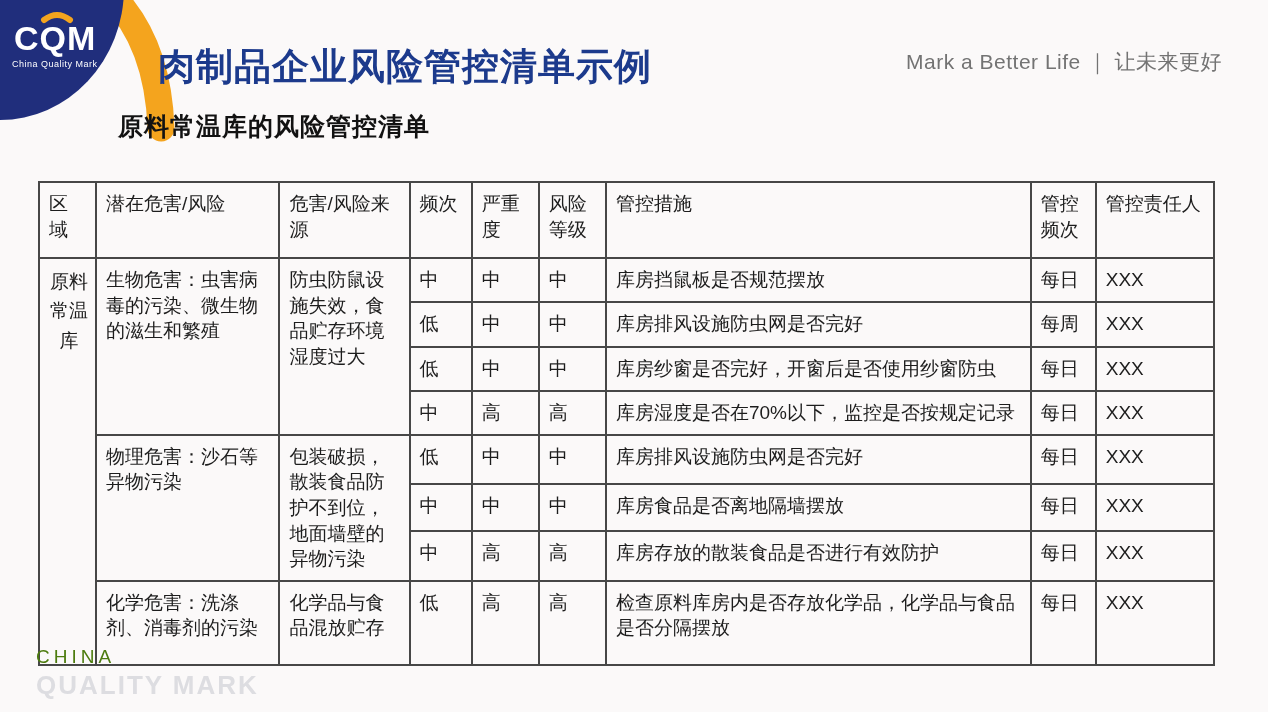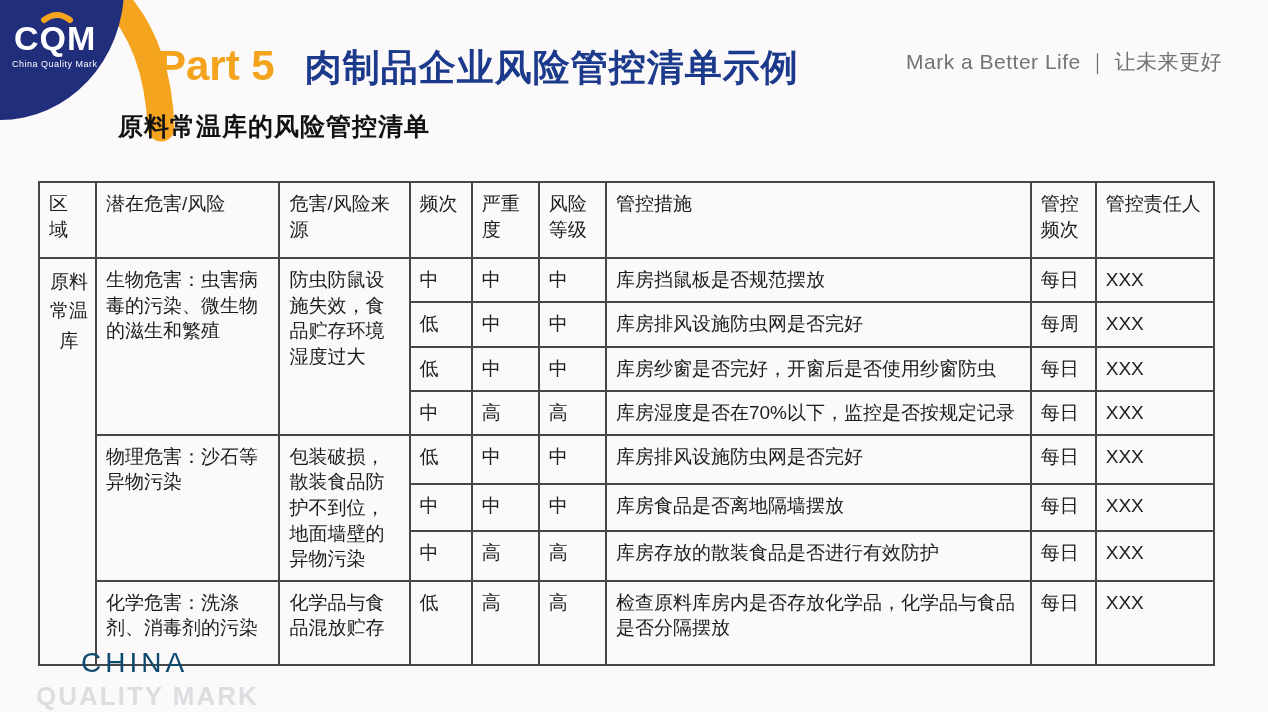--- a/index.html
+++ b/index.html
@@ -27,38 +27,37 @@
     vertical-align:top;text-align:left;
     padding:8px 9px;font-size:19px;font-weight:normal;
     color:#1d1d1d;line-height:1.35;
     overflow:hidden;
   }
   table.risk th{font-weight:normal;}
   td.area-cell{vertical-align:middle;text-align:center;}
   .area-text{display:inline-block;width:2.1em;line-height:1.55;text-align:center;}
   
   .watermark{position:absolute;left:36px;top:645px;line-height:1.25;}
-  .wm1{font-size:28px;letter-spacing:4px;color:#0c4a6e;font-weight:500;margin-left:45px;}
+  .wm1{font-size:19px;letter-spacing:4px;color:#4d7c0f;font-weight:500;}
   .wm2{font-size:26px;letter-spacing:2px;color:#dddde1;font-weight:bold;}
 </style>
 </head>
 <body>
 
 <div class="logo">
   <svg width="210" height="150" viewBox="0 0 210 150">
     <path d="M 110 -6 Q 158 42 161 128" stroke="#f4a41e" stroke-width="27" fill="none" stroke-linecap="round"></path>
     <ellipse cx="0" cy="-12" rx="124" ry="132" fill="#202e7c"></ellipse>
     <path d="M 44 20 Q 57 10 70 20" stroke="#f4a41e" stroke-width="6" fill="none" stroke-linecap="round"></path>
     <text x="14" y="50" font-size="34" font-weight="bold" fill="#ffffff" letter-spacing="1">CQM</text>
     <text x="12" y="67" font-size="9" fill="#ffffff" letter-spacing="0.5">China Quality Mark</text>
   </svg>
 </div>
 
 <div class="title-row">
-  <span class="part-label">Part 5</span>
   <span class="main-title">肉制品企业风险管控清单示例</span>
 </div>
 <div class="tagline">Mark a Better Life ｜ 让未来更好</div>
 <div class="subtitle">原料常温库的风险管控清单</div>
 
 <table class="risk">
   <colgroup>
     <col style="width:57px">
       <col style="width:183px">
       <col style="width:130px">

